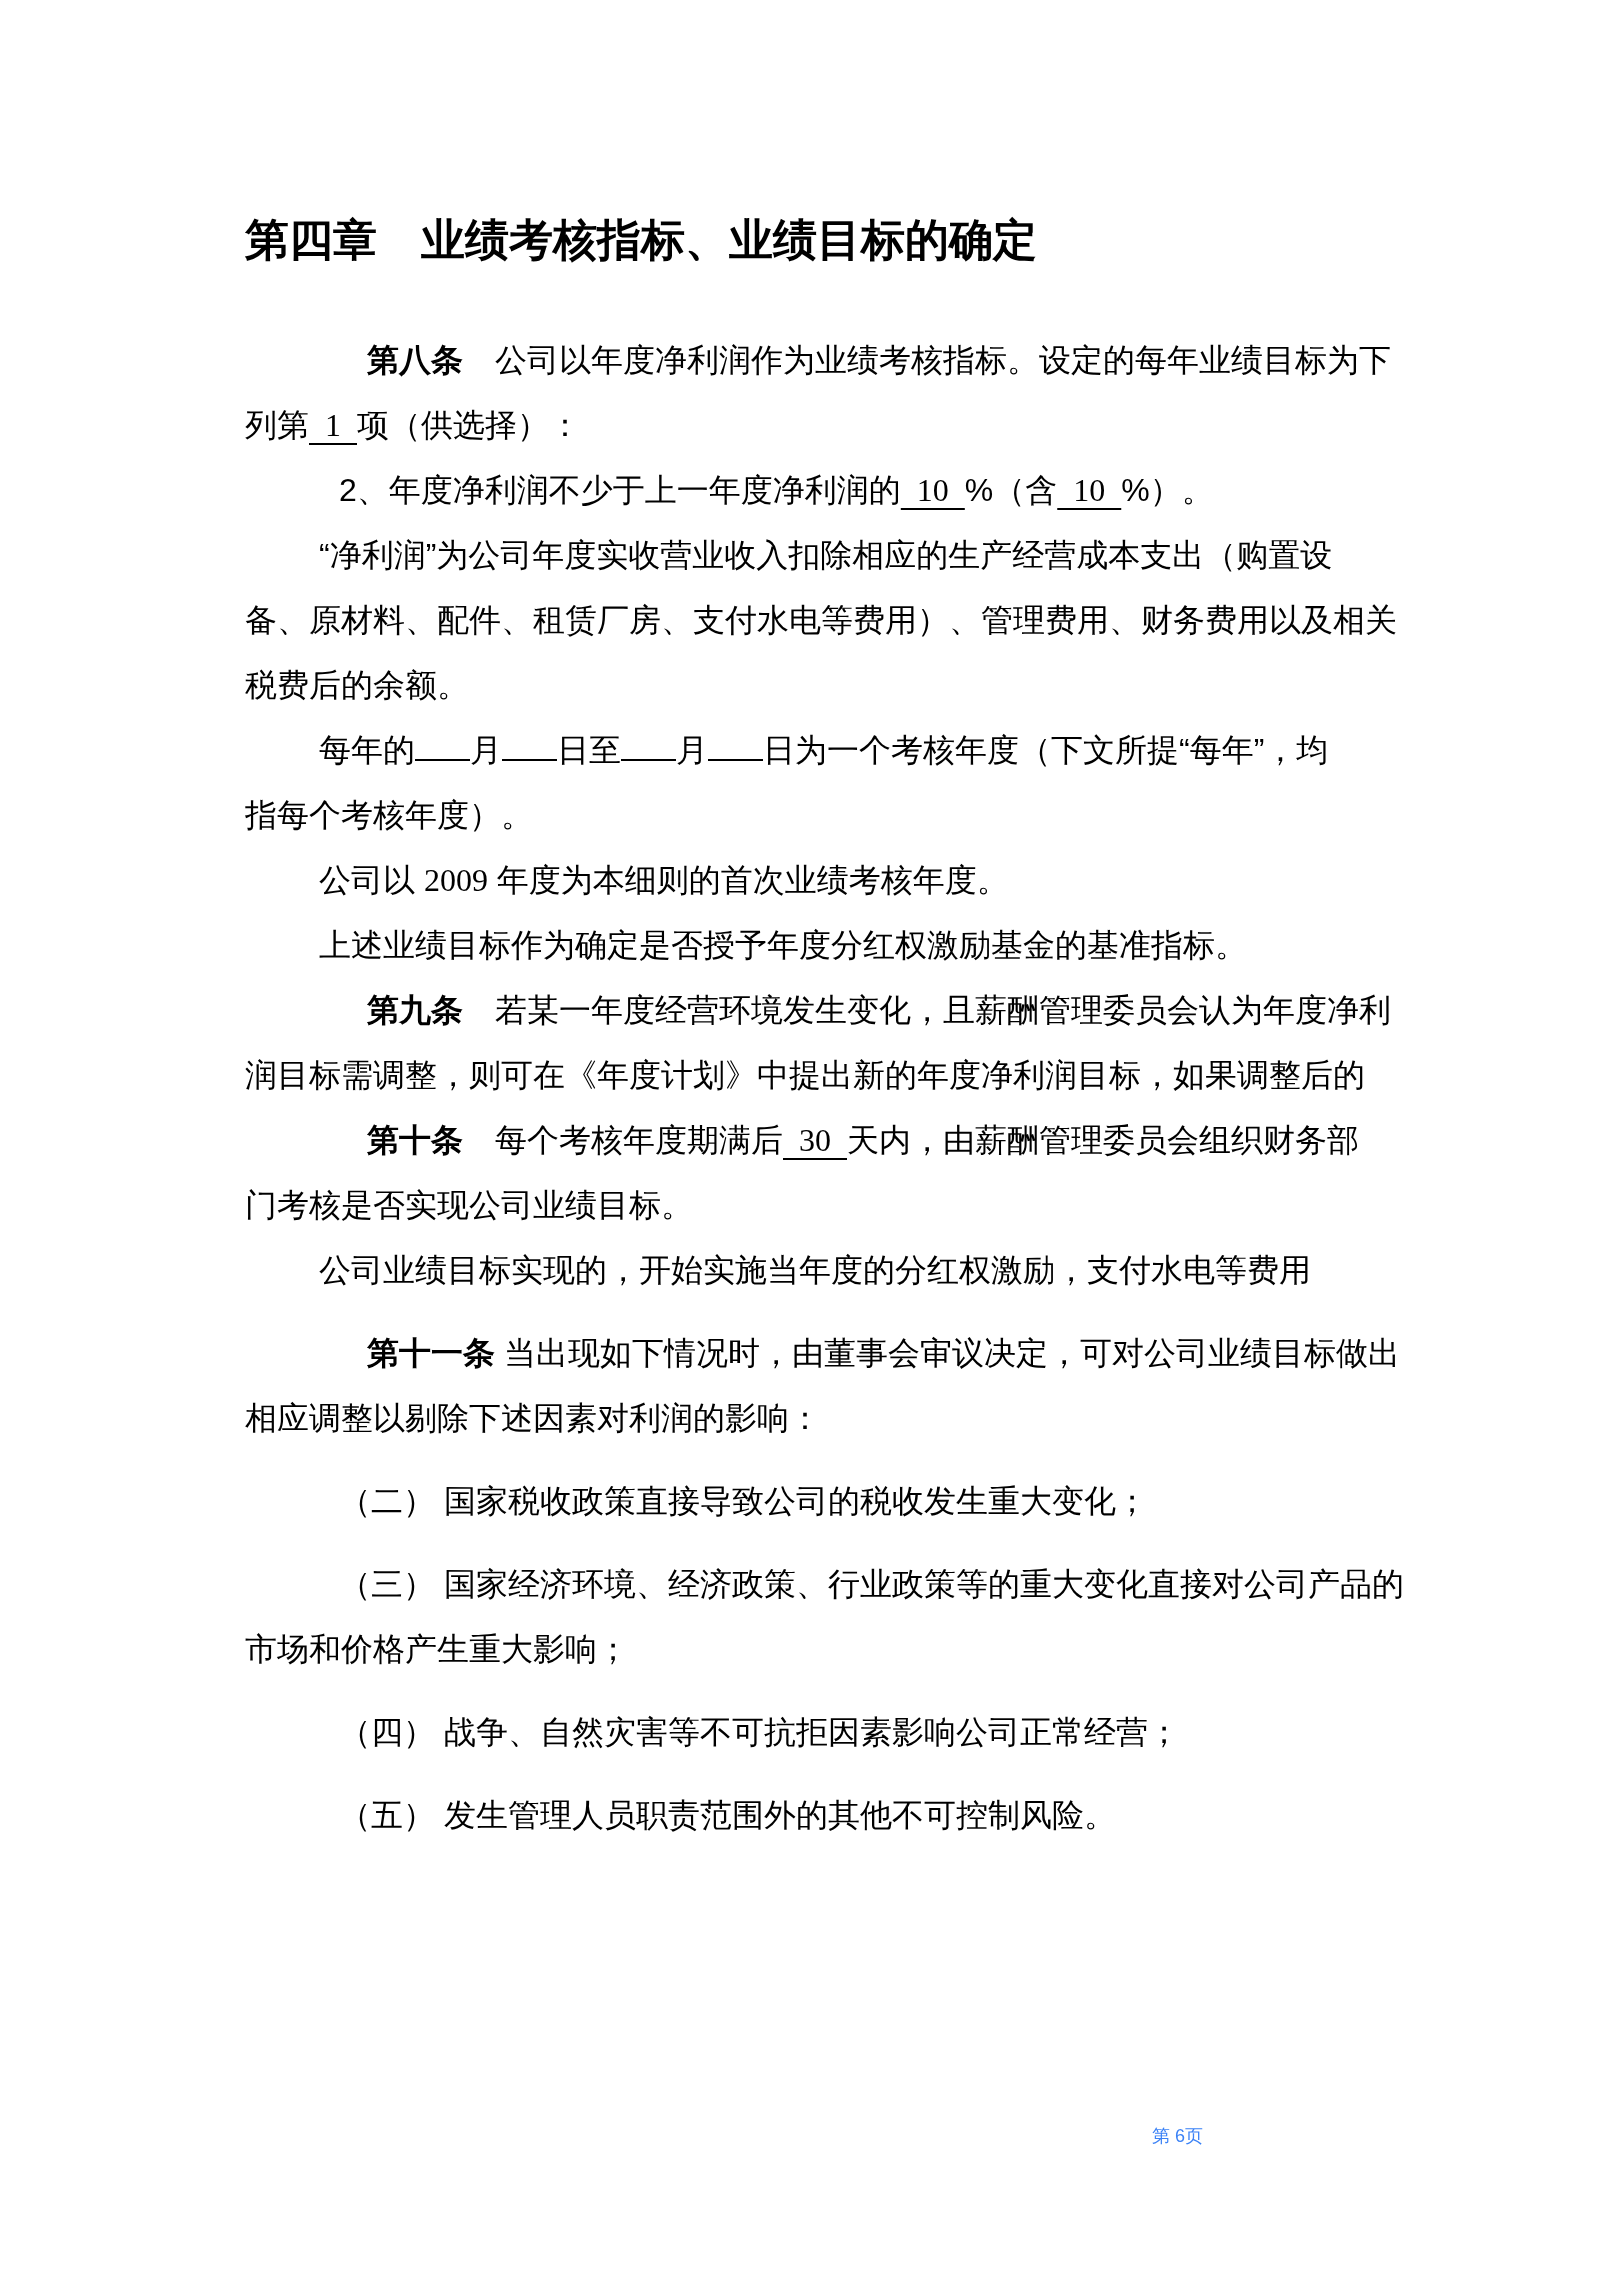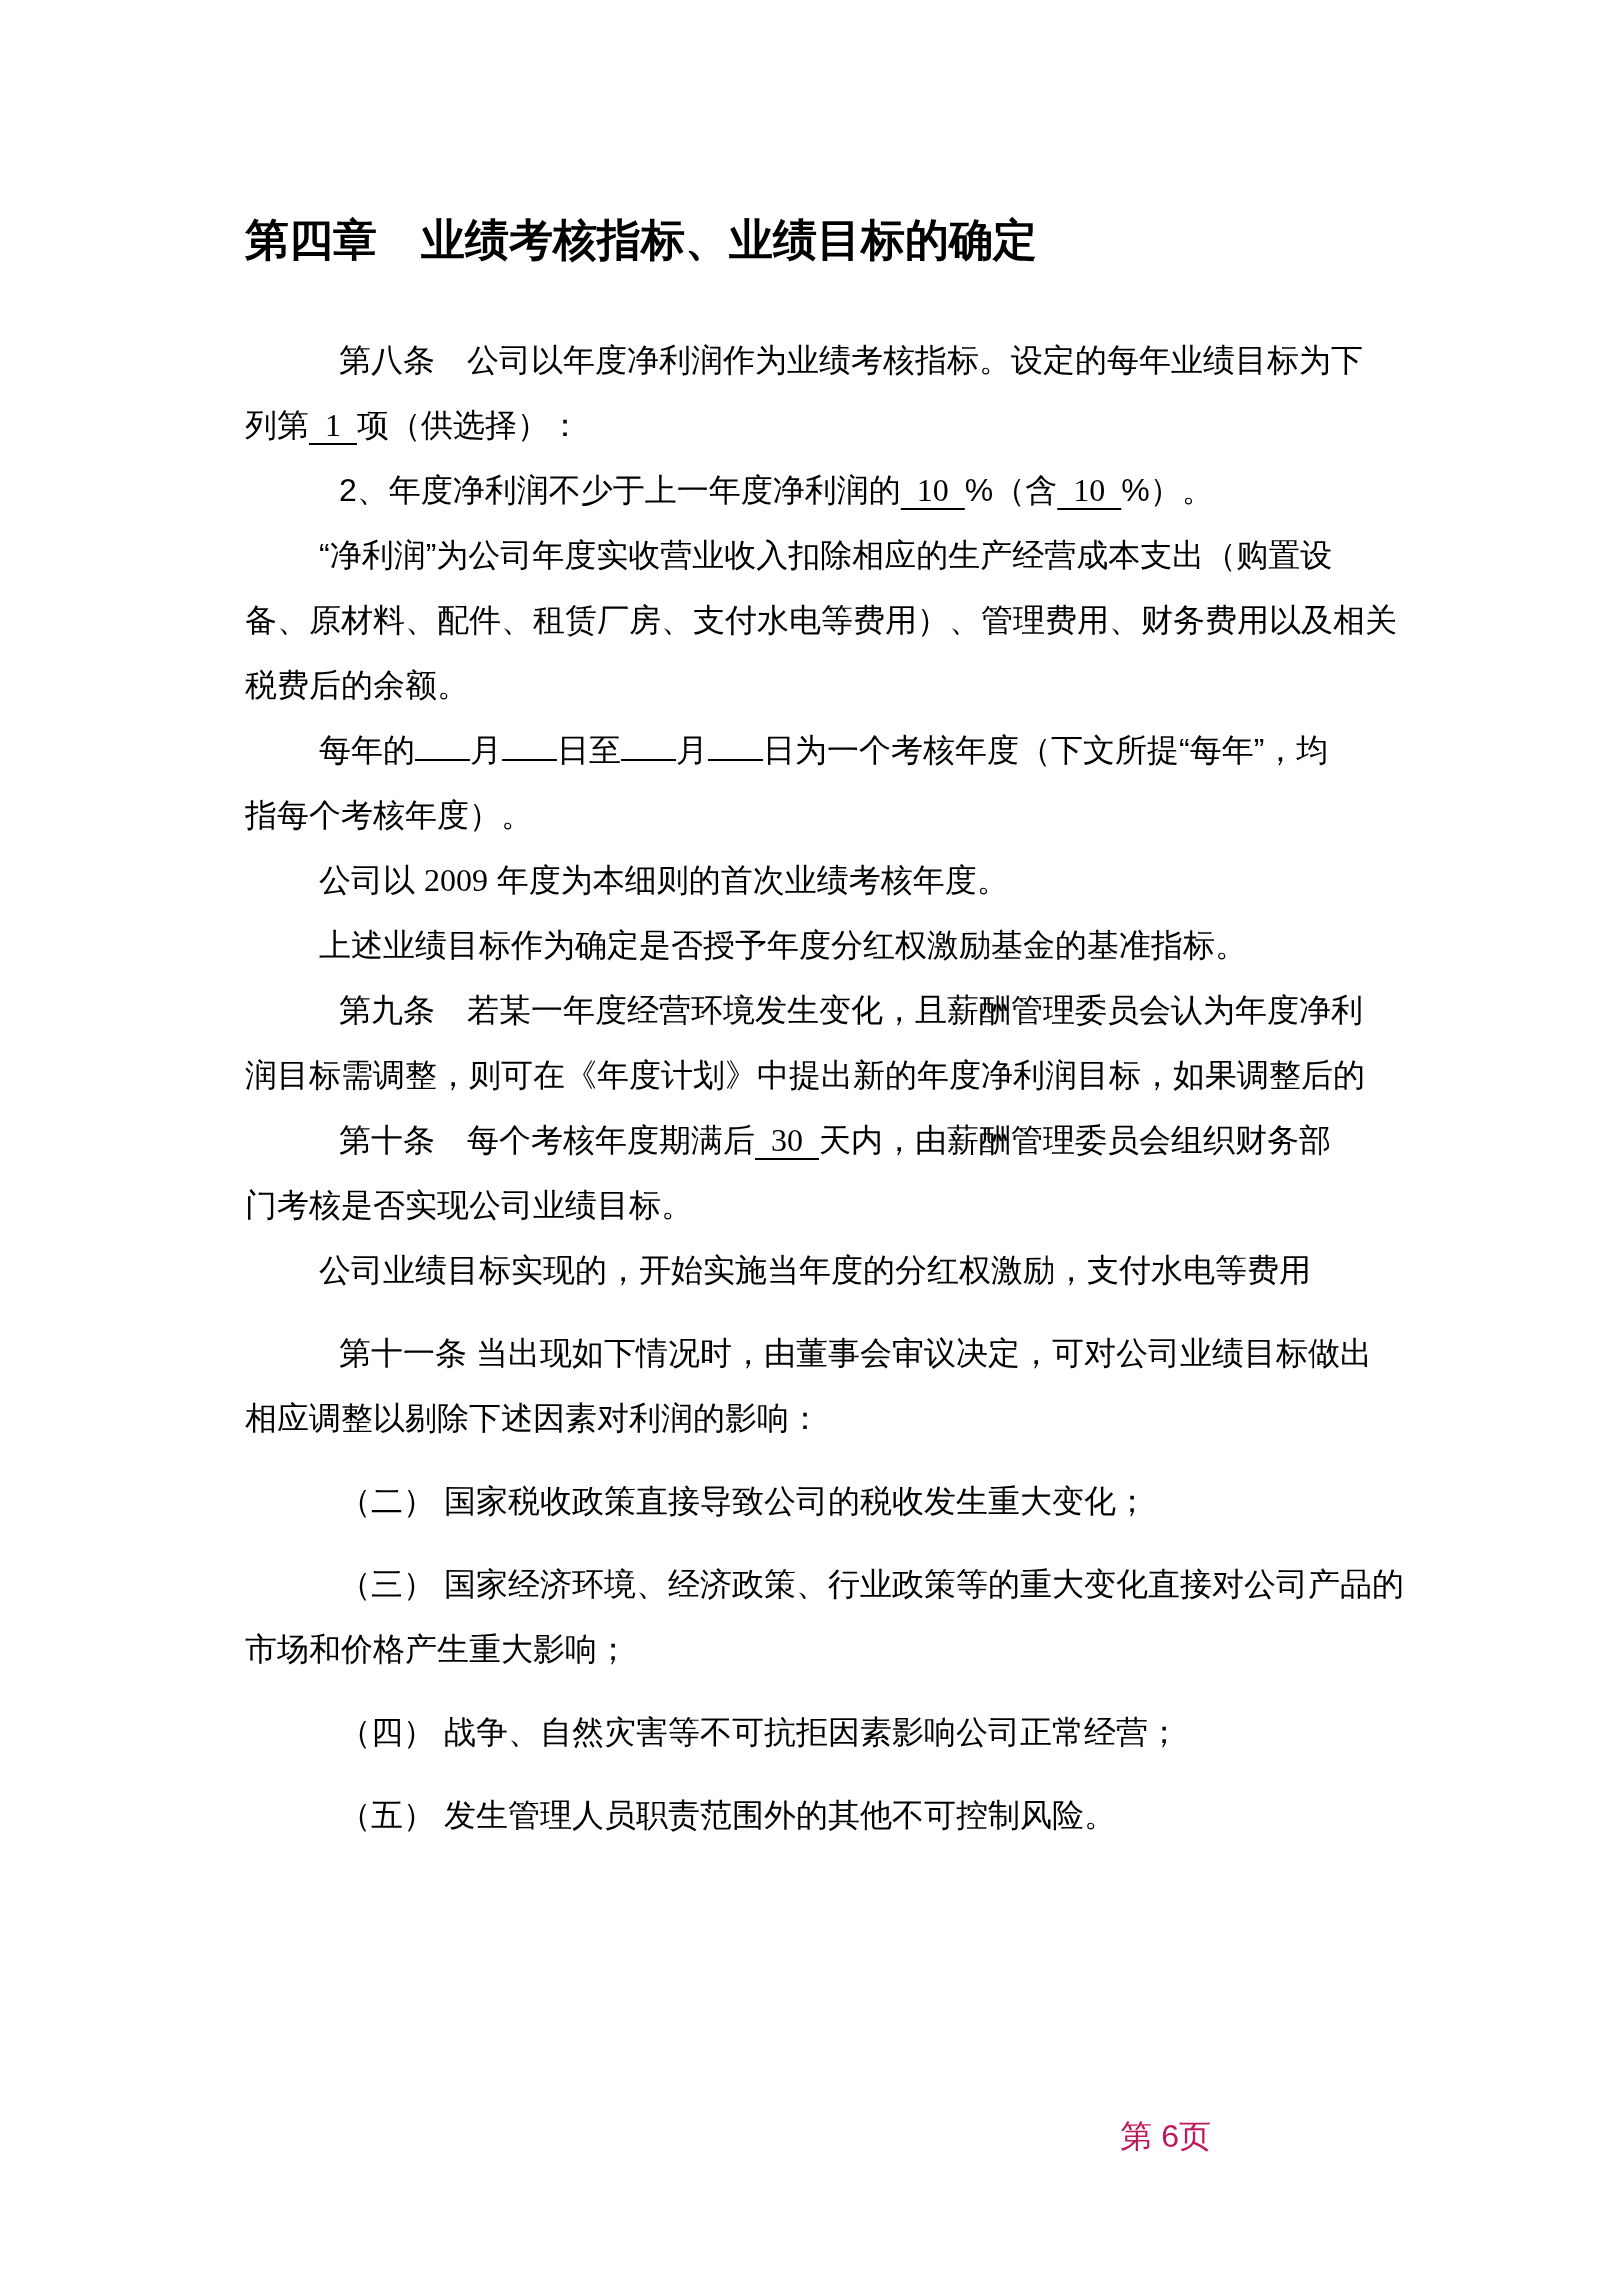--- a/index.html
+++ b/index.html
@@ -27,41 +27,41 @@
     margin: 0 0 52px 0;
     white-space: nowrap;
   }
   .line {
     white-space: nowrap;
   }
   .line.mt { margin-top: 18px; }
   .ind-a { text-indent: 94px; }
   .ind-b { text-indent: 74px; }
   .run { }
-  .b { font-weight: normal; }
+  .b { font-weight: bold; margin-left: 28px; }
   .num { font-family: "Liberation Serif", "DejaVu Serif", serif; }
   .u {
     text-decoration: underline;
     text-underline-offset: 6.6px;
     text-decoration-thickness: 2.2px;
     text-decoration-skip-ink: none;
   }
   .blank {
     display: inline-block;
     border-bottom: 2.2px solid #000000;
     height: 1em;
     vertical-align: baseline;
   }
   .footer {
     position: absolute;
     top: 2120px;
-    right: 241px;
-    font-size: 32px;
+    right: 249px;
+    font-size: 18px;
     line-height: 33px;
-    color: #be185d;
+    color: #3b82f6;
   }
 </style>
 </head>
 <body>
 
 <div class="page">
   <div class="title">第四章　业绩考核指标、业绩目标的确定</div>
   <div>
       <div class="line ind-a"><span class="run b">第八条</span><span class="run">　</span><span class="run">公司以年度净利润作为业绩考核指标。设定的每年业绩目标为下</span></div>
       <div class="line"><span class="run">列第</span><span class="run u num">&nbsp;&nbsp;1&nbsp;&nbsp;</span><span class="run">项（供选择）：</span></div>

